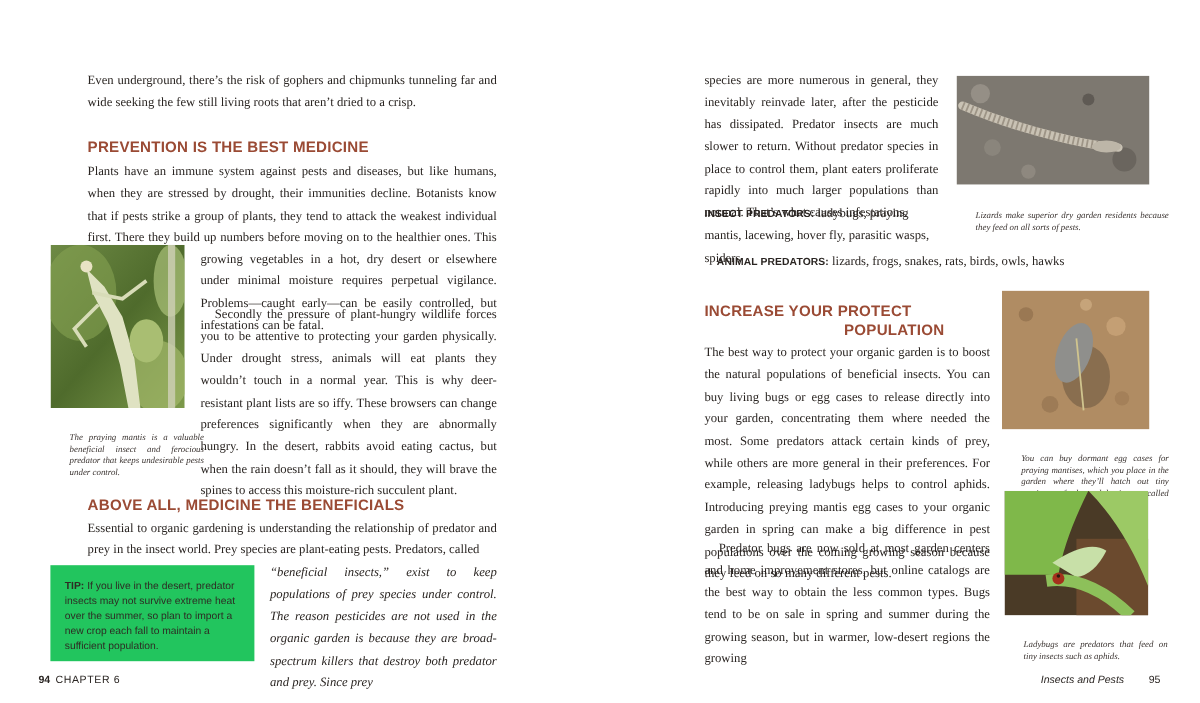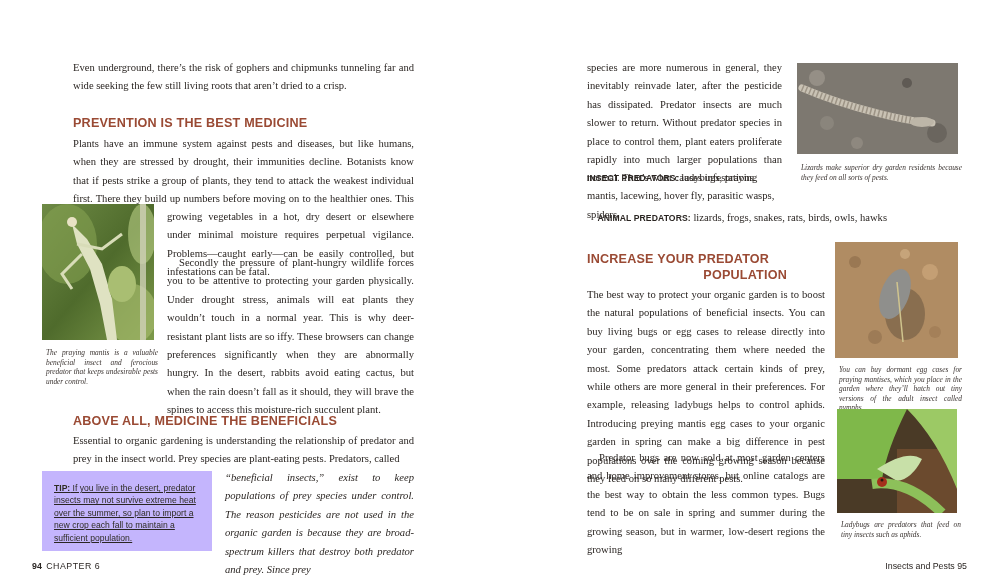--- a/index.html
+++ b/index.html
@@ -5,22 +5,22 @@
   html, body { margin:0; padding:0; background:#ffffff; }
   body { width:1000px; height:586px; position:relative; overflow:hidden;
          font-family:"Liberation Serif", "DejaVu Serif", serif; color:#2a2522; }
   .page { position:absolute; top:16px; height:470px; }
   .left { left:0; width:500px; }
   .right { left:500px; width:500px; }
   .body-text { font-size:10.6px; line-height:18.4px; text-align:justify; margin:0; }
   .abs { position:absolute; }
   .heading { font-family:"Liberation Sans","DejaVu Sans",sans-serif; color:#9a4a34;
              font-size:12.6px; font-weight:bold; letter-spacing:0.2px; line-height:16px; margin:0; }
-  .caption { font-style:italic; font-size:7.4px; line-height:9.6px; text-align:justify; color:#3a3330; margin:4px; }
-  .tip { background:#c4b5fd;text-decoration:underline; }
+  .caption { font-style:italic; font-size:7.4px; line-height:9.6px; text-align:justify; color:#3a3330; margin:16px; }
+  .tip { background:#22c55e; }
   .tip p { font-family:"Liberation Sans","DejaVu Sans",sans-serif; font-size:8.6px; line-height:12.4px; margin:0; color:#2e2c24; }
   .tip b { font-weight:bold; }
   .label-caps { font-family:"Liberation Sans","DejaVu Sans",sans-serif; font-size:8.6px; font-weight:bold; letter-spacing:0.1px; }
   .folio { font-family:"Liberation Sans","DejaVu Sans",sans-serif; font-size:8.8px; color:#2a2522; }
   .indent { text-indent:12px; }
   .photo { position:absolute; overflow:hidden; }
 </style>
 </head>
 <body>
 
@@ -92,21 +92,21 @@
       <circle cx="110" cy="20" r="5" fill="#5f5a54"></circle>
       <circle cx="30" cy="60" r="7" fill="#8a857c"></circle>
       <path d="M5 25 Q40 40 80 50 Q110 58 135 60" stroke="#c9c2b4" stroke-width="7" fill="none" stroke-linecap="round"></path>
       <path d="M5 25 Q40 40 80 50 Q110 58 135 60" stroke="#9d9486" stroke-width="7" stroke-dasharray="1.5 2.5" fill="none"></path>
       <ellipse cx="125" cy="59" rx="12" ry="5" fill="#bdb6a8"></ellipse>
     </svg>
   </div>
   <p class="caption abs" style="left:297px; top:143px; width:161px;">Lizards make superior dry garden residents because they feed on all sorts of pests.</p>
 
   <h2 class="heading abs" style="left:87px; top:235px; width:200px;">
-    <span style="display:block;">INCREASE YOUR PREDATOR</span>
+    <span style="display:block;">INCREASE YOUR PROTECT</span>
     <span style="display:block;text-align:right;">POPULATION</span>
   </h2>
 
   <p class="body-text abs" style="left:87px; top:270px; width:238px;">The best way to protect your organic garden is to boost the natural populations of beneficial insects. You can buy living bugs or egg cases to release directly into your garden, concentrating them where needed the most. Some predators attack certain kinds of prey, while others are more general in their preferences. For example, releasing ladybugs helps to control aphids. Introducing preying mantis egg cases to your organic garden in spring can make a big difference in pest populations over the coming growing season because they feed on so many different pests.</p>
 
   <p class="body-text abs indent" style="left:87px; top:433px; width:238px;">Predator bugs are now sold at most garden centers and home improvement stores, but online catalogs are the best way to obtain the less common types. Bugs tend to be on sale in spring and summer during the growing season, but in warmer, low-desert regions the growing</p>
 
   <div class="photo" style="left:335px; top:226px; width:123px; height:116px;">
     <svg width="123" height="116" viewBox="0 0 123 116">
       <rect width="123" height="116" fill="#b08c63"></rect>
@@ -130,16 +130,16 @@
       <path d="M70 0 L120 0 L120 80 Q100 30 70 0 Z" fill="#9cc965"></path>
       <path d="M40 60 Q70 40 85 50 Q75 70 60 72 Z" fill="#c8e0a8"></path>
       <path d="M35 75 Q70 70 105 104" stroke="#8dc05a" stroke-width="10" fill="none"></path>
       <circle cx="45" cy="73" r="5" fill="#a4301c"></circle>
       <circle cx="45" cy="71" r="1.5" fill="#2a1a10"></circle>
     </svg>
   </div>
   <p class="caption abs" style="left:337px; top:500px; width:120px;">Ladybugs are predators that feed on tiny insects such as aphids.</p>
 
   <div class="abs folio" style="right:33px; top:545px;">
-    <span style="">Insects and Pests</span>
-    <span style="margin-left:0;">95</span>
+    <span style="font-style:italic;">Insects and Pests</span>
+    <span style="margin-left:18px;">95</span>
   </div>
 </div>
 
 </body></html>

